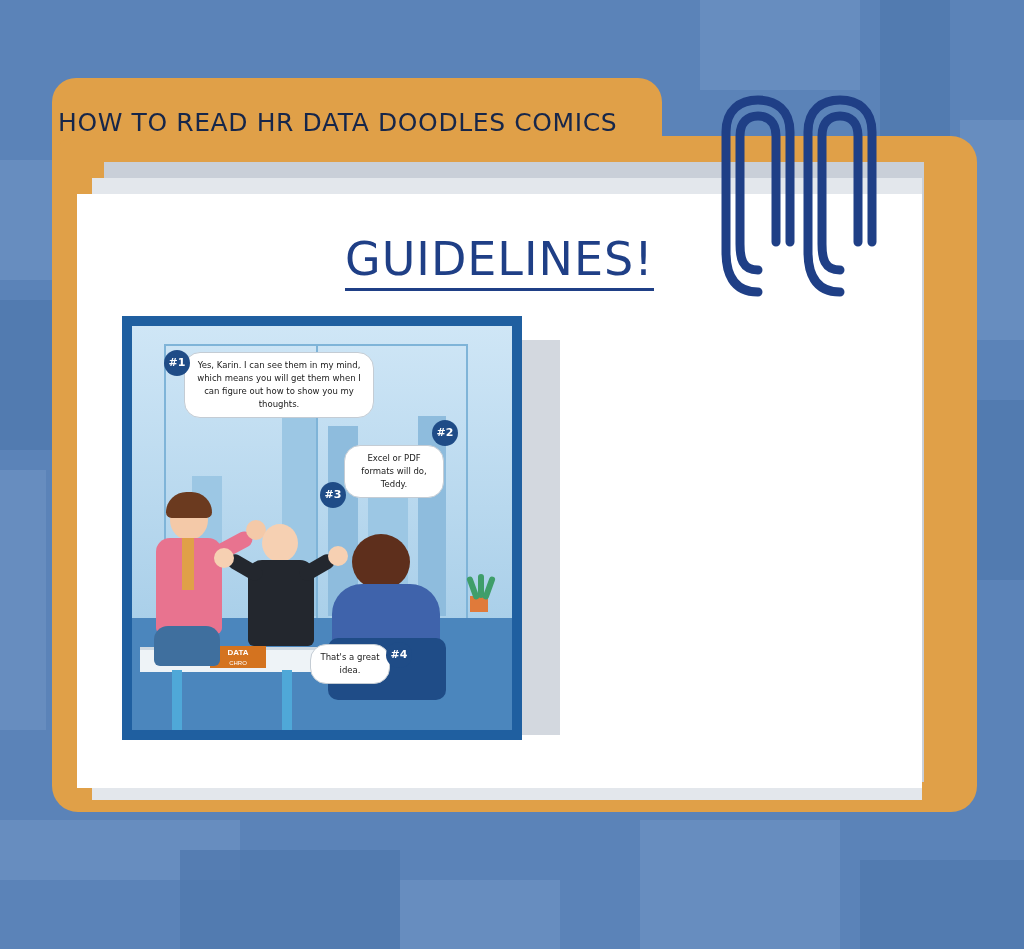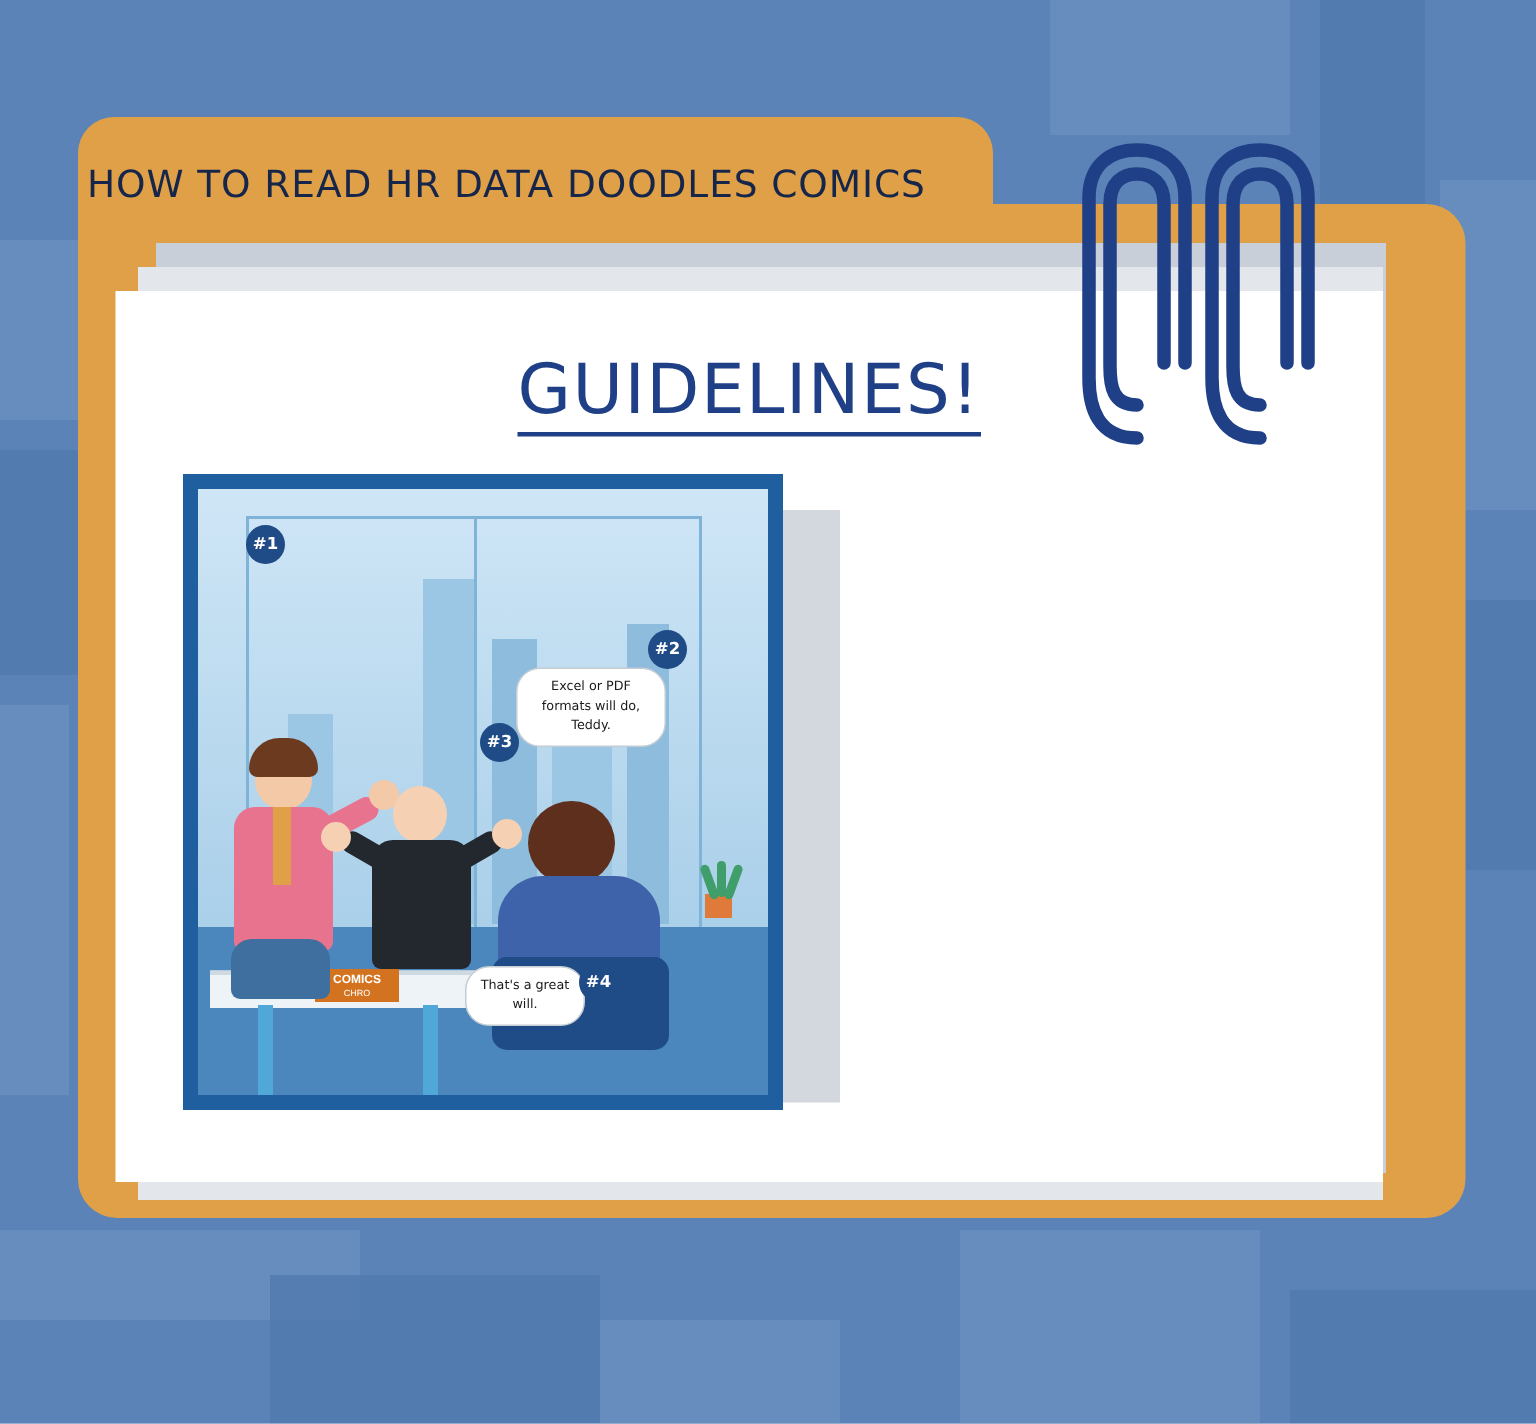--- a/index.html
+++ b/index.html
@@ -265,21 +265,21 @@
 
     <div class="plant-pot"></div>
     <div class="leaf" style="right:36px;bottom:130px;transform:rotate(-20deg);"></div>
     <div class="leaf" style="right:28px;bottom:132px;"></div>
     <div class="leaf" style="right:20px;bottom:130px;transform:rotate(20deg);"></div>
 
     <div class="desk"></div>
     <div class="desk-leg" style="left:40px;"></div>
     <div class="desk-leg" style="left:150px;"></div>
     <div class="nameplate">
-      <span>COMICS</span>
+      <span>DATA</span>
       <small>CHRO</small>
     </div>
 
     <div class="person" style="left:18px;top:160px;width:90px;height:180px;">
       <div class="head" style="left:20px;top:14px;width:38px;height:40px;background:#f4c9a8;"></div>
       <div class="head" style="left:16px;top:6px;width:46px;height:26px;background:#6b3a1f;border-radius:22px 22px 6px 6px;"></div>
       <div class="body" style="left:6px;top:52px;width:66px;height:96px;background:#e8738f;"></div>
       <div class="body" style="left:32px;top:52px;width:12px;height:52px;background:#e0a048;border-radius:0;"></div>
       <div class="arm" style="left:60px;top:52px;width:44px;height:16px;background:#e8738f;transform:rotate(-28deg);"></div>
       <div class="head" style="left:96px;top:34px;width:20px;height:20px;background:#f4c9a8;"></div>
@@ -295,28 +295,29 @@
       <div class="arm" style="left:70px;top:48px;width:38px;height:15px;background:#23272e;transform:rotate(-30deg);"></div>
       <div class="head" style="left:100px;top:34px;width:20px;height:20px;background:#f6d0b2;"></div>
     </div>
 
     <div class="person" style="left:196px;top:202px;width:120px;height:170px;">
       <div class="head" style="left:24px;top:6px;width:58px;height:56px;background:#5e2f1c;"></div>
       <div class="body" style="left:4px;top:56px;width:108px;height:94px;background:#3f63ab;border-radius:30px 30px 0 0;"></div>
       <div class="body" style="left:0px;top:110px;width:118px;height:62px;background:#1f4c87;border-radius:10px;"></div>
     </div>
 
+    <div class="bubble" id="b1">Yes, Karin. I can see them in my mind, which means you will get them when I can figure out how to show you my thoughts.</div>
     <div class="badge" id="badge1">#1</div>
 
     <div class="bubble" id="b2">Excel or PDF formats will do, Teddy.</div>
     <div class="badge" id="badge2">#2</div>
 
     <div class="badge" id="badge3">#3</div>
 
-    <div class="bubble" id="b4">That's a great will.</div>
+    <div class="bubble" id="b4">That's a great idea.</div>
     <div class="badge" id="badge4">#4</div>
 
   </div>
 </div>
 
 <div class="clip" style="left:718px;top:92px;">
   <svg width="80" height="210" viewBox="0 0 80 210">
     <path d="M40 200 C14 200 8 180 8 160 L8 40 C8 18 22 8 40 8 C58 8 72 18 72 40 L72 150" fill="none" stroke="#1f3f86" stroke-width="9" stroke-linecap="round"></path>
     <path d="M40 178 C24 178 22 166 22 152 L22 44 C22 30 30 24 40 24 C50 24 58 30 58 44 L58 150" fill="none" stroke="#1f3f86" stroke-width="9" stroke-linecap="round"></path>
   </svg>

